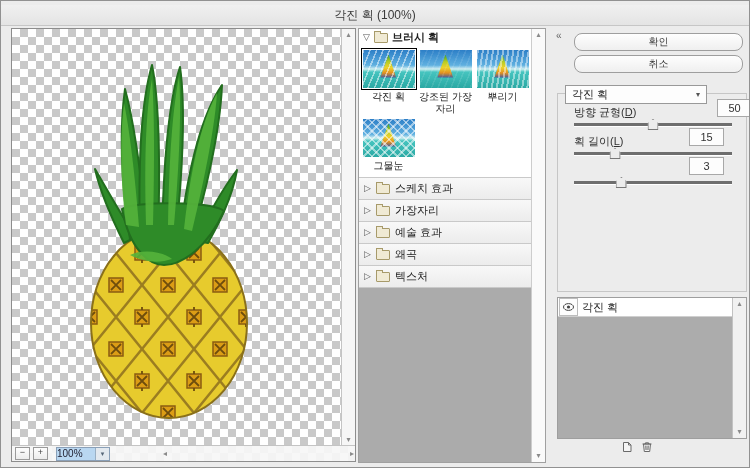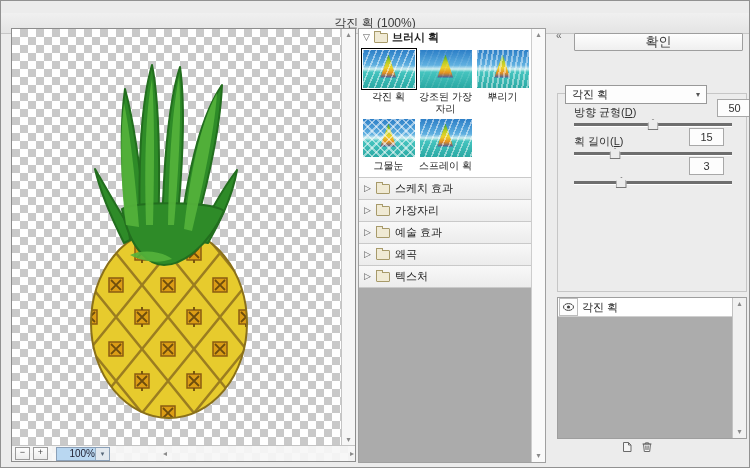--- a/index.html
+++ b/index.html
@@ -1,29 +1,29 @@
 <!DOCTYPE html>
 <html><head>
 <meta charset="utf-8">
 <style>
   html,body{margin:0;padding:0;background:#d6d6d6;font-family:"Liberation Sans","DejaVu Sans",sans-serif;}
   #window{position:relative;width:748px;height:466px;background:#ececec;border:1px solid #919191;overflow:hidden;}
   
-  #titlebar{position:absolute;left:0;top:12px;width:100%;height:20px;background:linear-gradient(#f0f0f0,#e4e4e4);border-bottom:1px solid #c6c6c6;display:flex;align-items:center;justify-content:center;font-size:12px;color:#3a3a3a;}
+  #titlebar{position:absolute;left:0;top:4px;width:100%;height:20px;background:linear-gradient(#f0f0f0,#e4e4e4);border-bottom:1px solid #c6c6c6;display:flex;align-items:center;justify-content:center;font-size:12px;color:#3a3a3a;}
   
   #preview{position:absolute;left:10px;top:27px;width:343px;height:432px;border:1px solid #8d8d8d;background:#fff;background-image:conic-gradient(#c9c9c9 25%,transparent 0 50%,#c9c9c9 0 75%,transparent 0);background-size:16px 16px;overflow:hidden;}
   #pineapple{position:absolute;left:0;top:0;}
   
   .vscroll{position:absolute;top:0;right:0;bottom:15px;width:13px;background:#f6f6f6;border-left:1px solid #c4c4c4;display:flex;flex-direction:column;justify-content:space-between;align-items:center;}
   .hstrip{position:absolute;left:0;right:0;bottom:0;height:15px;background:rgba(246,246,246,.92);border-top:1px solid #c4c4c4;display:flex;align-items:center;}
   .sarrow{font-size:8px;color:#8a8a8a;line-height:1;padding:2px 1px;cursor:default;}
   
   .zbtn{width:13px;height:11px;margin-left:3px;border:1px solid #9a9a9a;background:linear-gradient(#fdfdfd,#ececec);font-size:9px;line-height:9px;text-align:center;color:#444;}
   #zoomdd{margin-left:8px;width:52px;height:12px;border:1px solid #8aa0b8;background:#b9d7f1;display:flex;align-items:center;font-size:10px;color:#223;}
-  #zoomdd .zval{flex:1;text-align:right;}
+  #zoomdd .zval{flex:1;text-align:left;}
   #zoomdd .zchev{width:13px;height:100%;background:#e3e9ef;border-left:1px solid #9ab0c4;font-size:7px;color:#567;display:flex;align-items:center;justify-content:center;}
   #htrack{flex:1;display:flex;justify-content:space-between;align-items:center;margin-left:52px;}
   
   #filterpane{position:absolute;left:357px;top:27px;width:186px;height:433px;border:1px solid #a0a0a0;background:#fff;display:flex;flex-direction:column;overflow:hidden;}
   #fp-inner{position:absolute;left:0;top:0;right:13px;bottom:0;display:flex;flex-direction:column;}
   #fp-scroll{position:absolute;top:0;right:0;bottom:0;width:13px;background:#fafafa;border-left:1px solid #cdcdcd;display:flex;flex-direction:column;justify-content:space-between;align-items:center;}
   .grouphdr{height:17px;display:flex;align-items:center;gap:4px;padding-left:4px;font-size:11px;font-weight:bold;color:#222;}
   .tri{font-size:9px;color:#555;line-height:1;}
   .folder{width:12px;height:8px;background:#f0ead4;border:1px solid #a79a6a;border-radius:1px;position:relative;flex:none;}
   .folder::before{content:"";position:absolute;top:-3px;left:-1px;width:5px;height:2px;background:#f0ead4;border:1px solid #a79a6a;border-bottom:none;}
@@ -45,21 +45,21 @@
   .v-darkstroke .sail{background:linear-gradient(180deg,#22480e 0%,#6a6a10 50%,#1a2a50 100%);}
   .v-darkstroke .streaks{opacity:.35;}
   .v-ink .sea{background:linear-gradient(180deg,#15202e 0%,#243648 40%,#cdd6d4 52%,#1d3442 62%,#122230 100%);}
   .v-ink .sail{background:linear-gradient(180deg,#cc2222 0%,#e07820 25%,#e8d020 45%,#28a032 65%,#2048b0 85%,#181830 100%);}
   .v-ink .streaks{opacity:.25;}
   .flabel{font-size:10px;color:#222;text-align:center;line-height:1.2;margin-top:1px;max-width:56px;}
   #cats{margin-top:3px;border-top:1px solid #c9c9c9;}
   .cat{height:21px;display:flex;align-items:center;gap:5px;padding-left:5px;background:linear-gradient(#f8f8f8,#ececec);border-bottom:1px solid #c9c9c9;font-size:11px;color:#222;}
   #grayfill{flex:1;background:#ababab;}
   
-  .btn{position:absolute;left:573px;width:167px;height:16px;border:1px solid #9e9e9e;background:linear-gradient(#fefefe,#efefef);font-size:13px;color:#333;display:flex;align-items:center;justify-content:center;border-radius:1px;}
+  .btn{position:absolute;left:573px;width:167px;height:16px;border:1px solid #9e9e9e;background:linear-gradient(#fefefe,#efefef);font-size:10px;color:#333;display:flex;align-items:center;justify-content:center;border-radius:8px;}
   #collapse{position:absolute;left:555px;top:29px;font-size:10px;color:#666;}
   #fselect{position:absolute;left:564px;top:84px;width:140px;height:17px;border:1px solid #999;background:#fdfdfd;display:flex;align-items:center;font-size:11px;color:#222;z-index:2;}
   #fselect .fsval{flex:1;padding-left:6px;}
   #fselect .fschev{width:16px;text-align:center;font-size:8px;color:#555;}
   #groupbox{position:absolute;left:556px;top:92px;width:188px;height:197px;border:1px solid #c6c6c6;}
   .srow{position:absolute;left:573px;width:158px;}
   .slabel{font-size:11px;color:#333;}
   .sbox{position:absolute;right:9px;width:33px;height:16px;border:1px solid #a8a8a8;background:#fdfdfd;font-size:11px;color:#333;display:flex;align-items:center;justify-content:center;}
   .strack{position:absolute;left:573px;width:158px;height:3px;background:#6e6e6e;border-bottom:1px solid #fff;}
   .sthumb{position:absolute;top:-4px;width:9px;height:9px;transform:translateX(-50%);background:#ececec;border:1px solid #787878;clip-path:polygon(50% 0,100% 38%,100% 100%,0 100%,0 38%);}
@@ -185,30 +185,20 @@
         <div class="fitem">
           <div class="thumbwrap">
               <div class="thumb v-cross">
                 <div class="sea"></div>
                 <div class="sail"></div>
                 <div class="streaks"></div>
               </div>
             </div>
           <div class="flabel">그물눈</div>
         </div>
-        <div class="fitem">
-          <div class="thumbwrap">
-              <div class="thumb v-spray">
-                <div class="sea"></div>
-                <div class="sail"></div>
-                <div class="streaks"></div>
-              </div>
-            </div>
-          <div class="flabel">스프레이 획</div>
-        </div>
       </div>
 
       <div id="cats">
         <div class="cat">
           <span class="tri">▷</span>
           <span class="folder"></span>
           <span>스케치 효과</span>
         </div>
         <div class="cat">
           <span class="tri">▷</span>
@@ -235,20 +225,23 @@
     </div>
     <div id="fp-scroll">
       <span class="sarrow">▴</span>
       <span class="sarrow">▾</span>
     </div>
   </div>
 
   <span id="collapse">«</span>
   <div class="btn" style="top:32px;">
       <span>확인</span>
+    </div>
+  <div class="btn" style="top:54px;">
+      <span>취소</span>
     </div>
 
   <div id="fselect">
     <span class="fsval">각진 획</span>
     <span class="fschev">▾</span>
   </div>
   <div id="groupbox"></div>
 
   <div class="srow" style="top:101px;">
     <span class="slabel"><span>방향 균형(</span><u>D</u><span>)</span></span>

